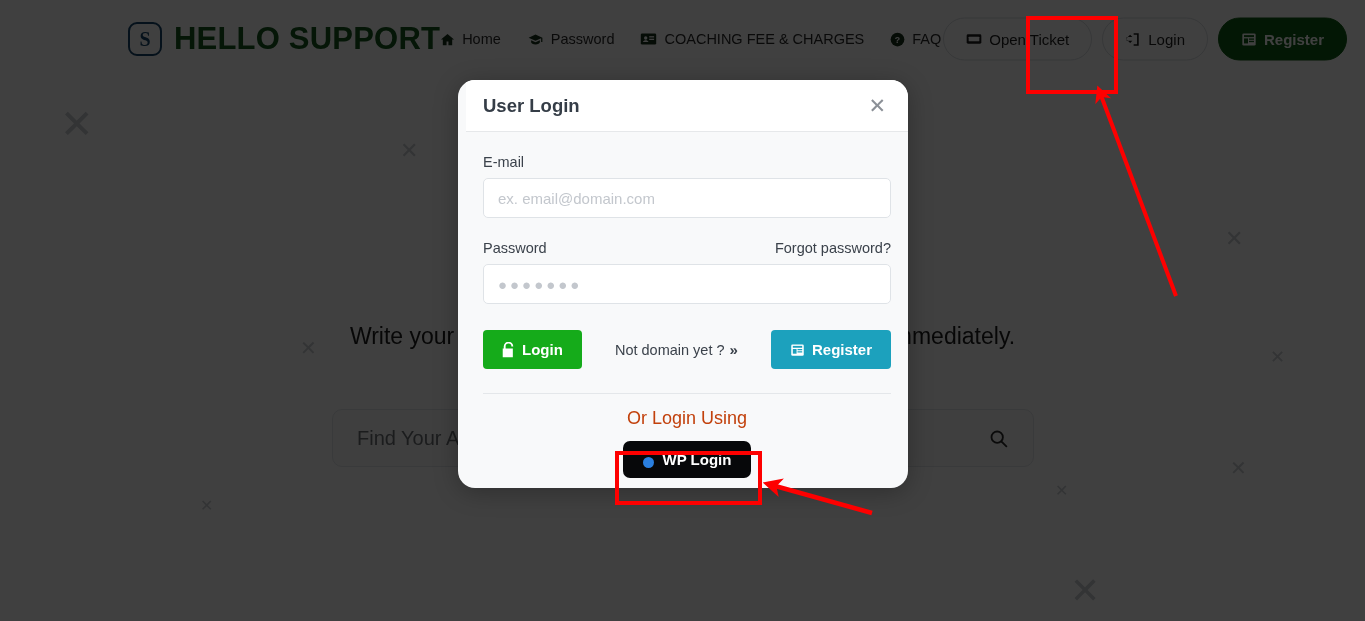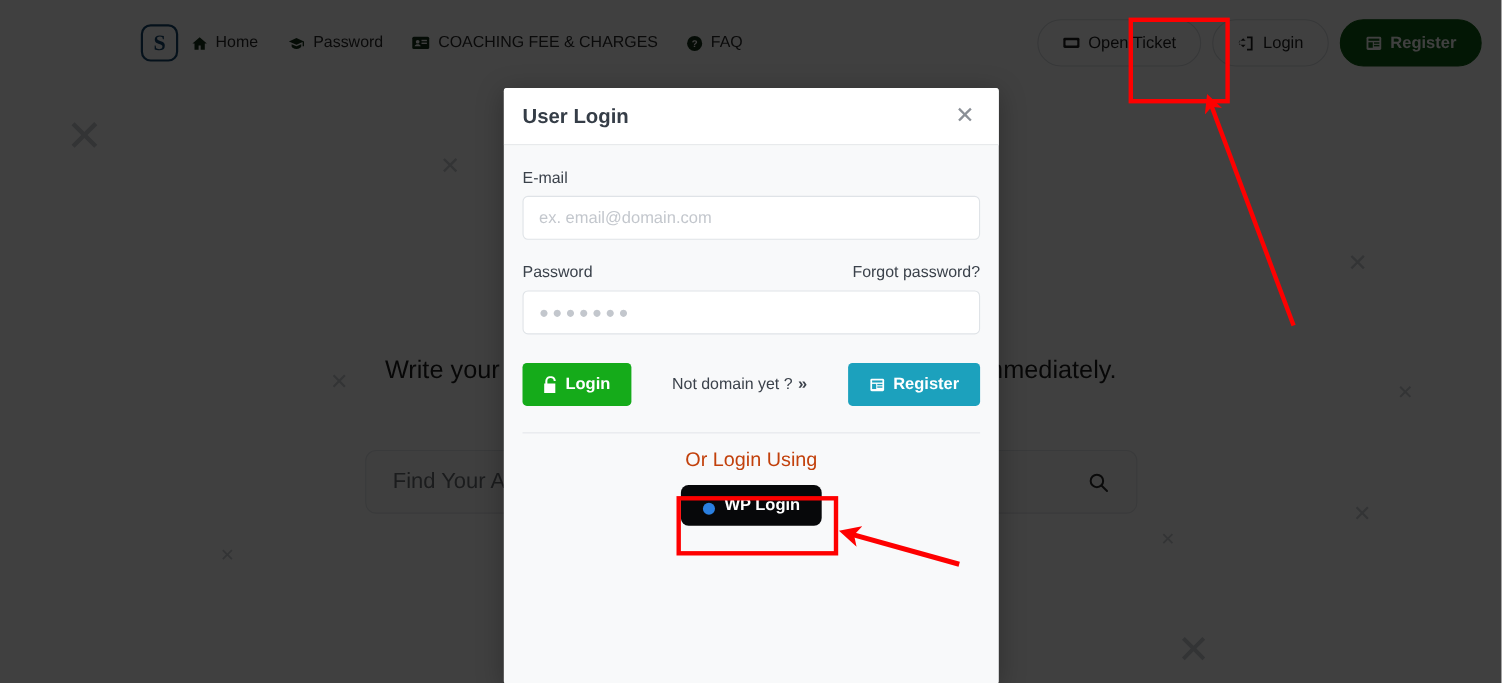--- a/index.html
+++ b/index.html
@@ -112,25 +112,26 @@
   
   #overlay {
     position: absolute; inset: 0;
     background: rgba(0,0,0,0.75);
   }
 
   
   #modal {
     position: absolute;
     left: 458px; top: 80px;
-    width: 450px; height: 542px;
+    width: 450px; height: 408px;
     background: #f8f9fa;
-    border-radius: 3px;
+    border-radius: 17px;
     box-shadow: 0 4px 24px rgba(0,0,0,.28);
     overflow: hidden;
+    padding-left: 8px;
   }
   #modal-header {
     height: 52px;
     background: #ffffff;
     border-bottom: 1px solid #e6e8ea;
     display: flex; align-items: center; justify-content: space-between;
     padding: 0 18px 0 17px;
   }
   #modal-title { font-size: 18.5px; font-weight: bold; color: #353d47; }
   #modal-close {
@@ -234,20 +235,21 @@
           <circle cx="10.5" cy="10.5" r="6.5"></circle>
             <line x1="15.5" y1="15.5" x2="21" y2="21"></line>
         </svg>
       </span>
     </div>
   </div>
 
   <div id="navbar">
     <div id="brand">
       <div id="brand-mark">S</div>
+      <div id="brand-text">HELLO SUPPORT</div>
     </div>
 
     <div id="nav-links">
       <div class="nav-link">
         <span class="ico">
           <svg width="15" height="15" viewBox="0 0 24 24" fill="currentColor">
               <path d="M12 3 1.5 12h3v9h6v-6h3v6h6v-9h3z"></path>
             </svg>
         </span>
         <span>Home</span>

